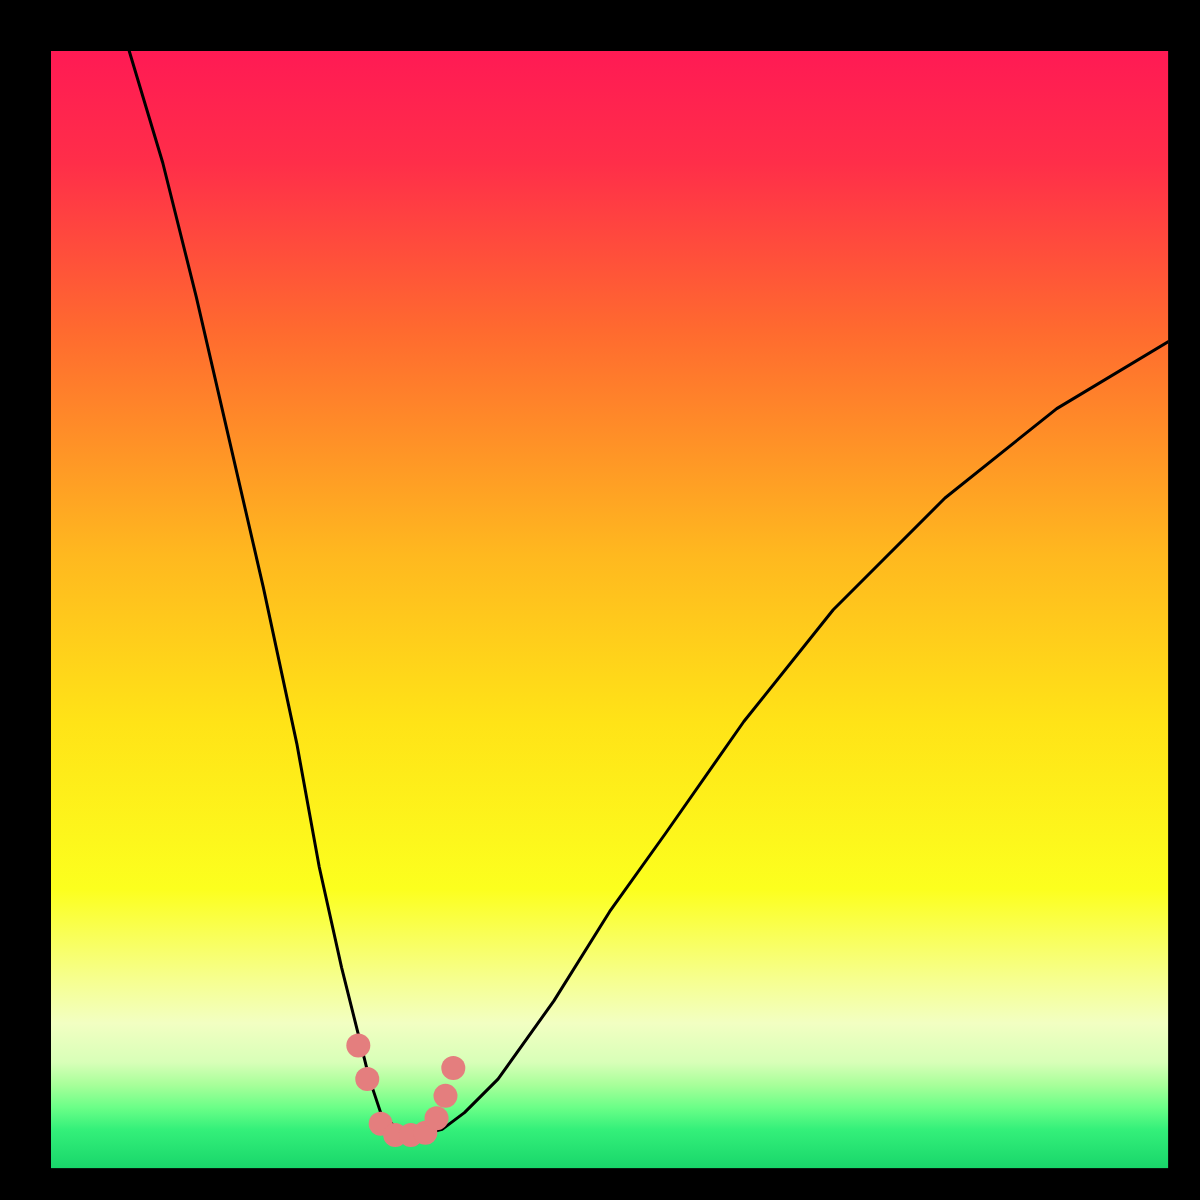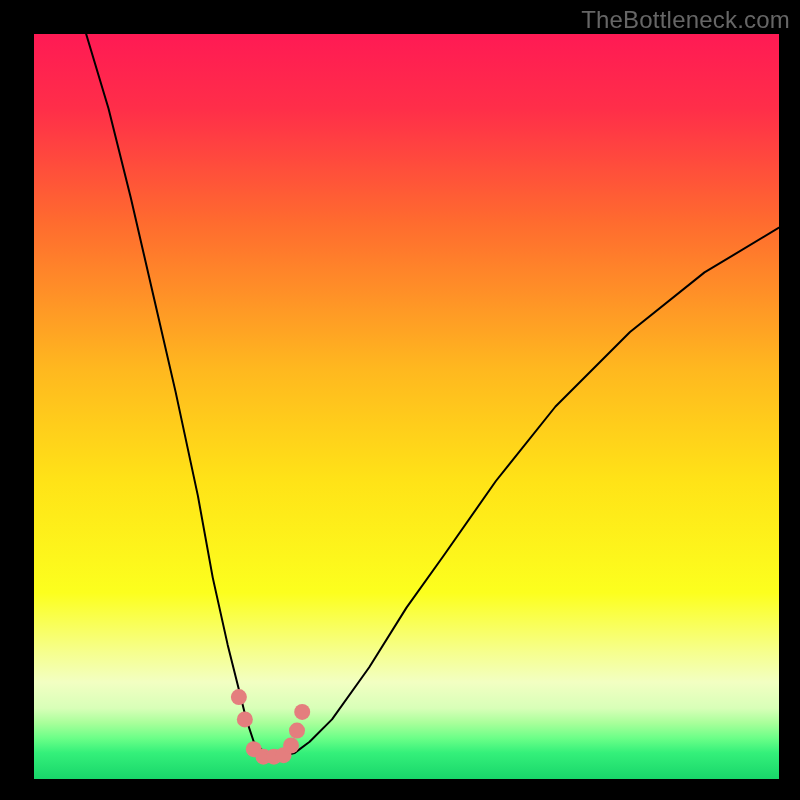--- a/index.html
+++ b/index.html
@@ -43,21 +43,20 @@
     width: 100%;
     height: 100%;
     z-index: 5;
   }
 </style>
 </head>
 <body>
 
 <div class="frame">
 
-  <div class="watermark">TheBottleneck.com</div>
 
   <div class="plot-area">
 
     <svg class="gradient-bg" viewBox="0 0 745 745" preserveAspectRatio="none">
       <defs>
         <linearGradient id="bg-grad" x1="0" y1="0" x2="0" y2="1">
             <stop offset="0.00%" stop-color="#ff1a54"></stop>
             <stop offset="10.00%" stop-color="#ff2e49"></stop>
             <stop offset="25.00%" stop-color="#ff6a2f"></stop>
             <stop offset="45.00%" stop-color="#ffb81f"></stop>

